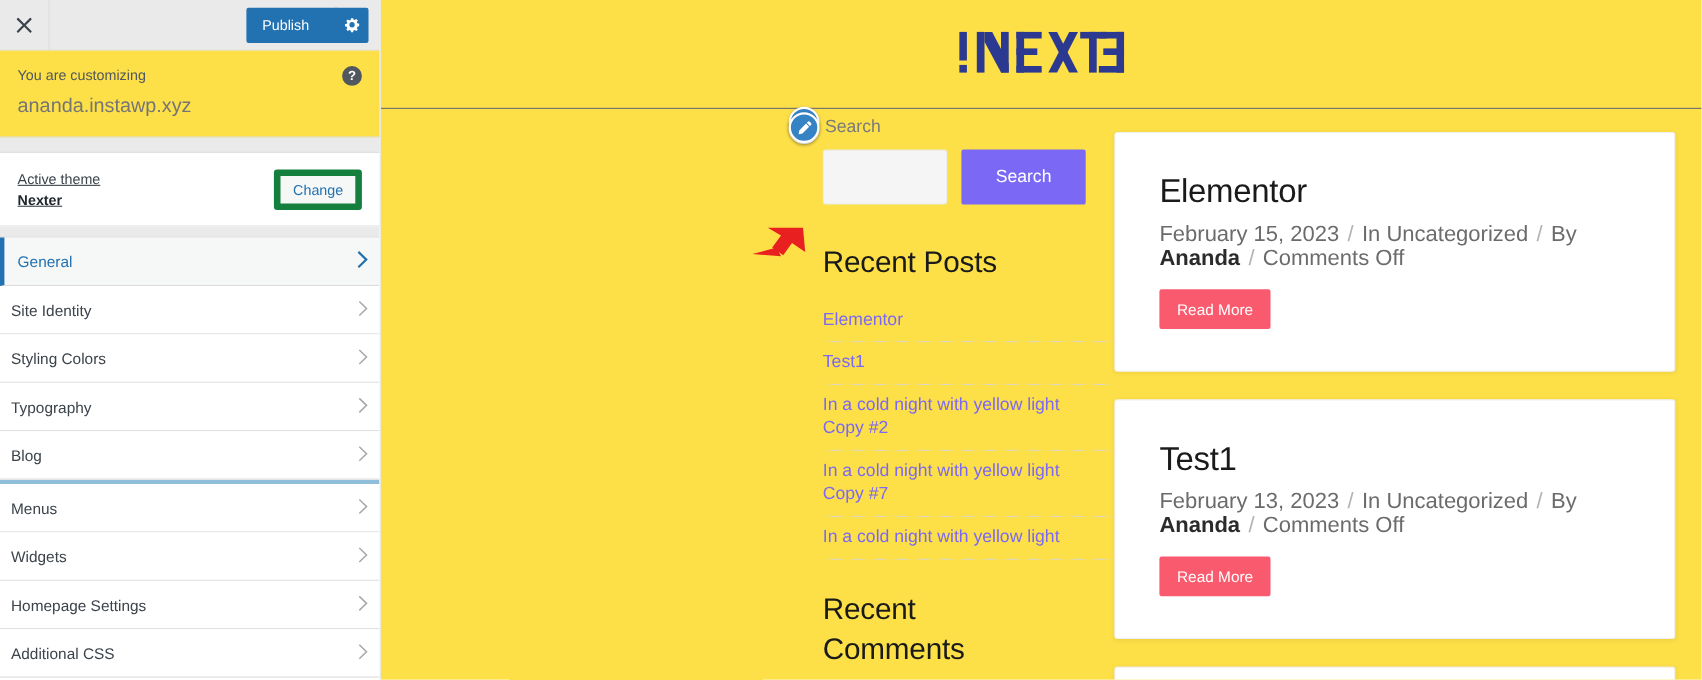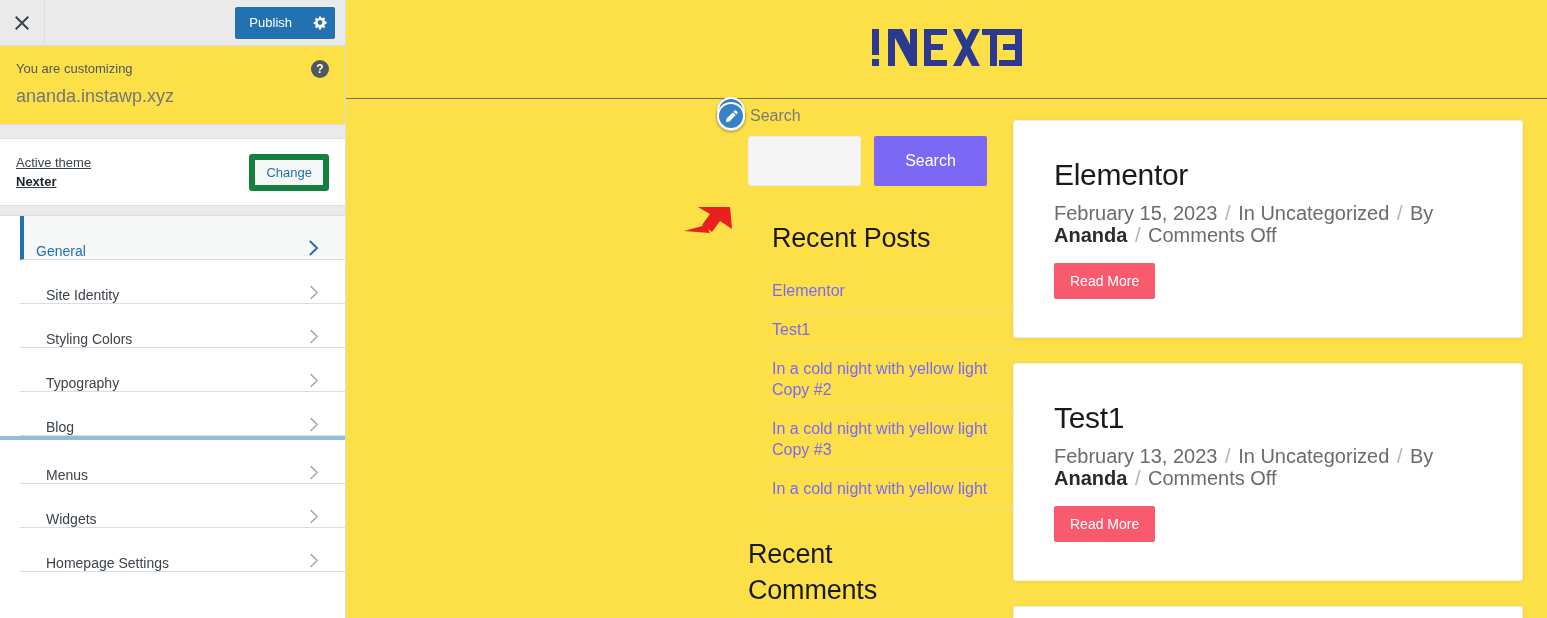--- a/index.html
+++ b/index.html
@@ -43,20 +43,21 @@
     padding-right: 10px;
   }
   .cz-publish {
     display: flex; align-items: center;
     background: #2271b1;
     border-radius: 2px;
     height: 32px;
     color: #fff;
     font-size: 13px;
     cursor: pointer;
+    gap: 11px;
   }
   .cz-publish-label { padding: 0 13px 0 14px; line-height: 32px; }
   .cz-publish-gear {
     width: 30px; height: 32px;
     display: flex; align-items: center; justify-content: center;
     border-left: 1px solid #2271b1;
   }
 
   
   .cz-info {
@@ -97,29 +98,28 @@
     cursor: pointer;
     font-family: inherit;
   }
 
   
   .cz-nav { flex: 1 1 auto; background: #fff; overflow: hidden; }
   .cz-sep-grey { height: 10px; background: #eaeaea; border-bottom: 1px solid #ddd; }
   .cz-sep-blue { height: 4px; background: #8fbedb; }
   .cz-item {
     height: 44px;
-    display: flex; align-items: flex-end; justify-content: space-between;
-    padding: 0 26px;
+    display: flex; align-items: center; justify-content: space-between;
+    padding: 0 10px;
     border-bottom: 1px solid #ddd;
     font-size: 14px;
     color: #3c434a;
     cursor: pointer;
     background: #fff;
     position: relative;
-    margin-left: 20px;
   }
   .cz-item.active {
     background: #f6f7f7;
     color: #2271b1;
     border-left: 4px solid #2271b1;
     padding-left: 12px;
   }
   .cz-item .chev { color: #a7aaad; }
   .cz-item.active .chev { color: #2271b1; }
 
@@ -193,21 +193,21 @@
   }
 
   .widget-heading {
     font-size: 27px;
     color: #1a1a1a;
     font-weight: normal;
     line-height: 36px;
     letter-spacing: -0.2px;
   }
 
-  .recent-posts-widget { margin-top: 34px; margin-left: 24px; }
+  .recent-posts-widget { margin-top: 34px; }
   .recent-list { list-style: none; margin-top: 16px; }
   .recent-list li { border-bottom: 1px dotted #d8d8d8; }
   .recent-list li:first-child { border-top: none; }
   .recent-list a {
     display: block;
     color: #7b68f5;
     text-decoration: none;
     font-size: 16px;
     line-height: 21px;
     padding: 8px 0 9px 0;
@@ -376,20 +376,28 @@
 
       <div class="cz-item">
         <span>Homepage Settings</span>
         <span class="chev">
           <svg width="10" height="15" viewBox="0 0 11 16">
               <path d="M1.8 1L9 8l-7.2 7" fill="none" stroke="currentColor" stroke-width="1.6"></path>
             </svg>
         </span>
       </div>
 
+      <div class="cz-item">
+        <span>Additional CSS</span>
+        <span class="chev">
+          <svg width="10" height="15" viewBox="0 0 11 16">
+              <path d="M1.8 1L9 8l-7.2 7" fill="none" stroke="currentColor" stroke-width="1.6"></path>
+            </svg>
+        </span>
+      </div>
     </div>
   </div>
 
   <div id="preview">
 
     <div class="site-header">
       <svg class="site-logo" width="150" height="48" viewBox="0 0 150 48" aria-hidden="true">
         <g fill="#2b3990">
 
           <rect x="0" y="4" width="7" height="26"></rect>
@@ -446,21 +454,21 @@
             <li>
                 <a href="#">Elementor</a>
               </li>
             <li>
                 <a href="#">Test1</a>
               </li>
             <li>
                 <a href="#">In a cold night with yellow light Copy #2</a>
               </li>
             <li>
-                <a href="#">In a cold night with yellow light Copy #3</a>
+                <a href="#">In a cold night with yellow light Copy #7</a>
               </li>
             <li>
                 <a href="#">In a cold night with yellow light</a>
               </li>
           </ul>
         </div>
 
         <div class="widget recent-comments-widget">
           <div class="edit-pin" style="left:371px; top:3px;">
             <svg width="15" height="15" viewBox="0 0 20 20" aria-hidden="true">

